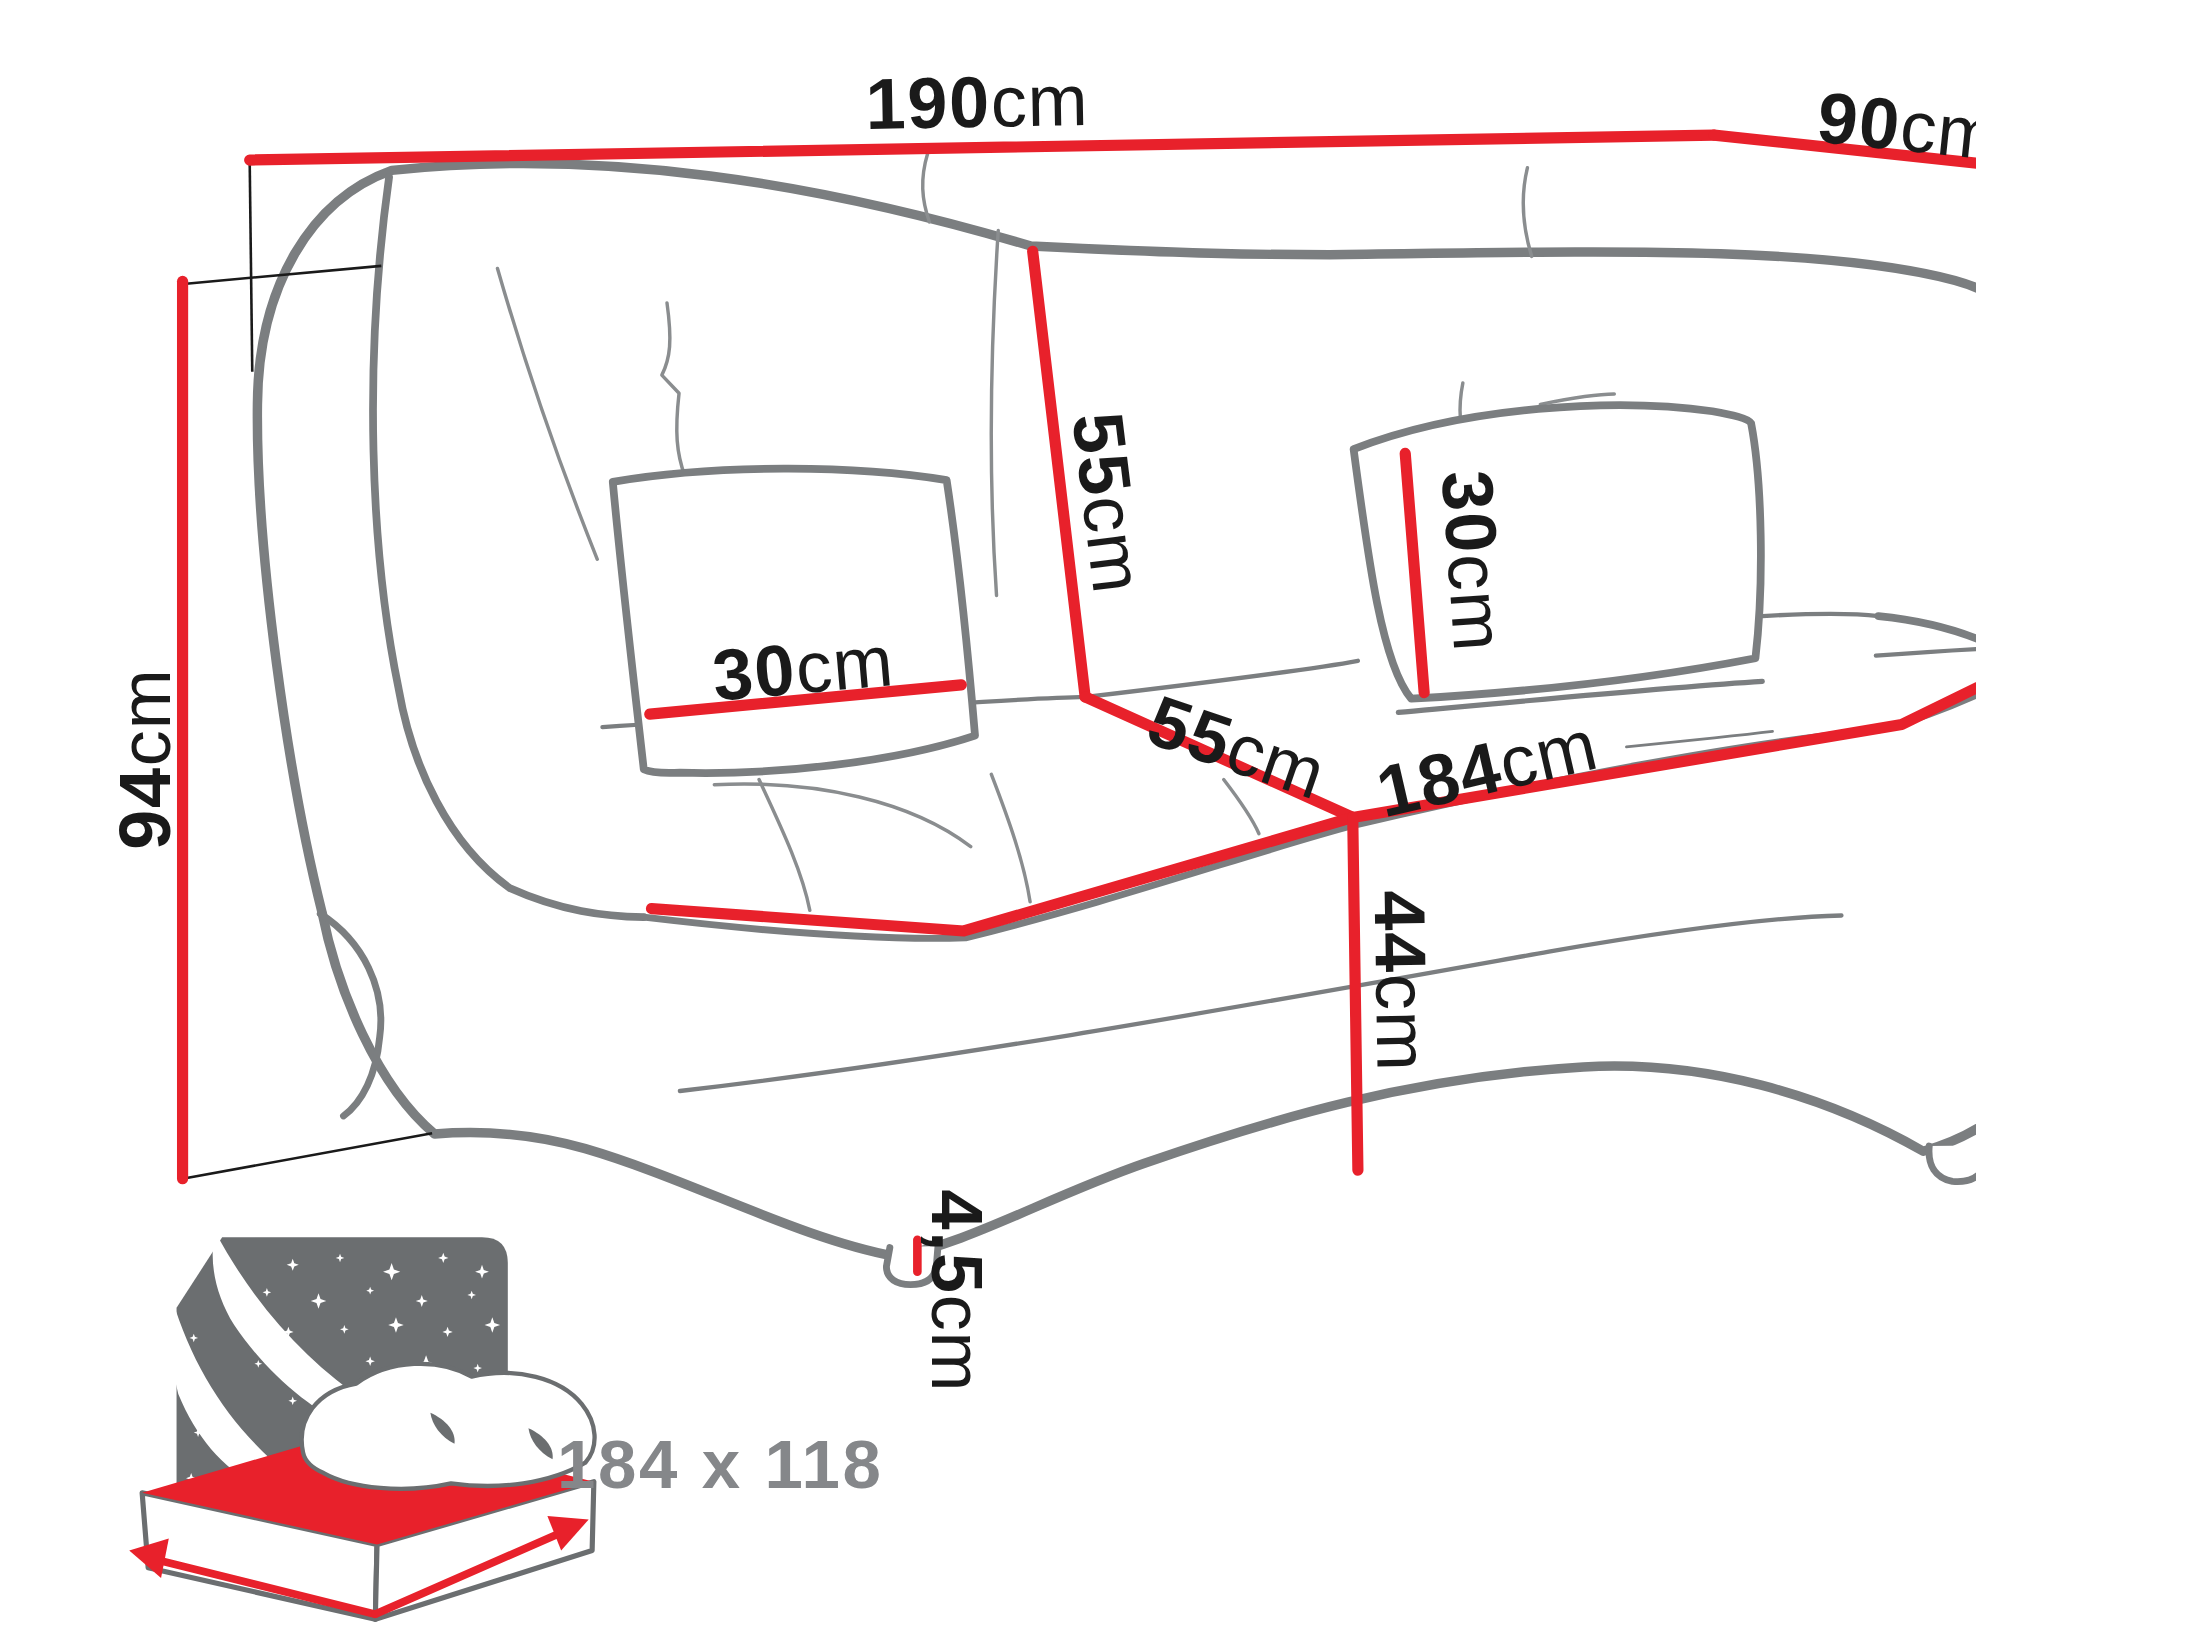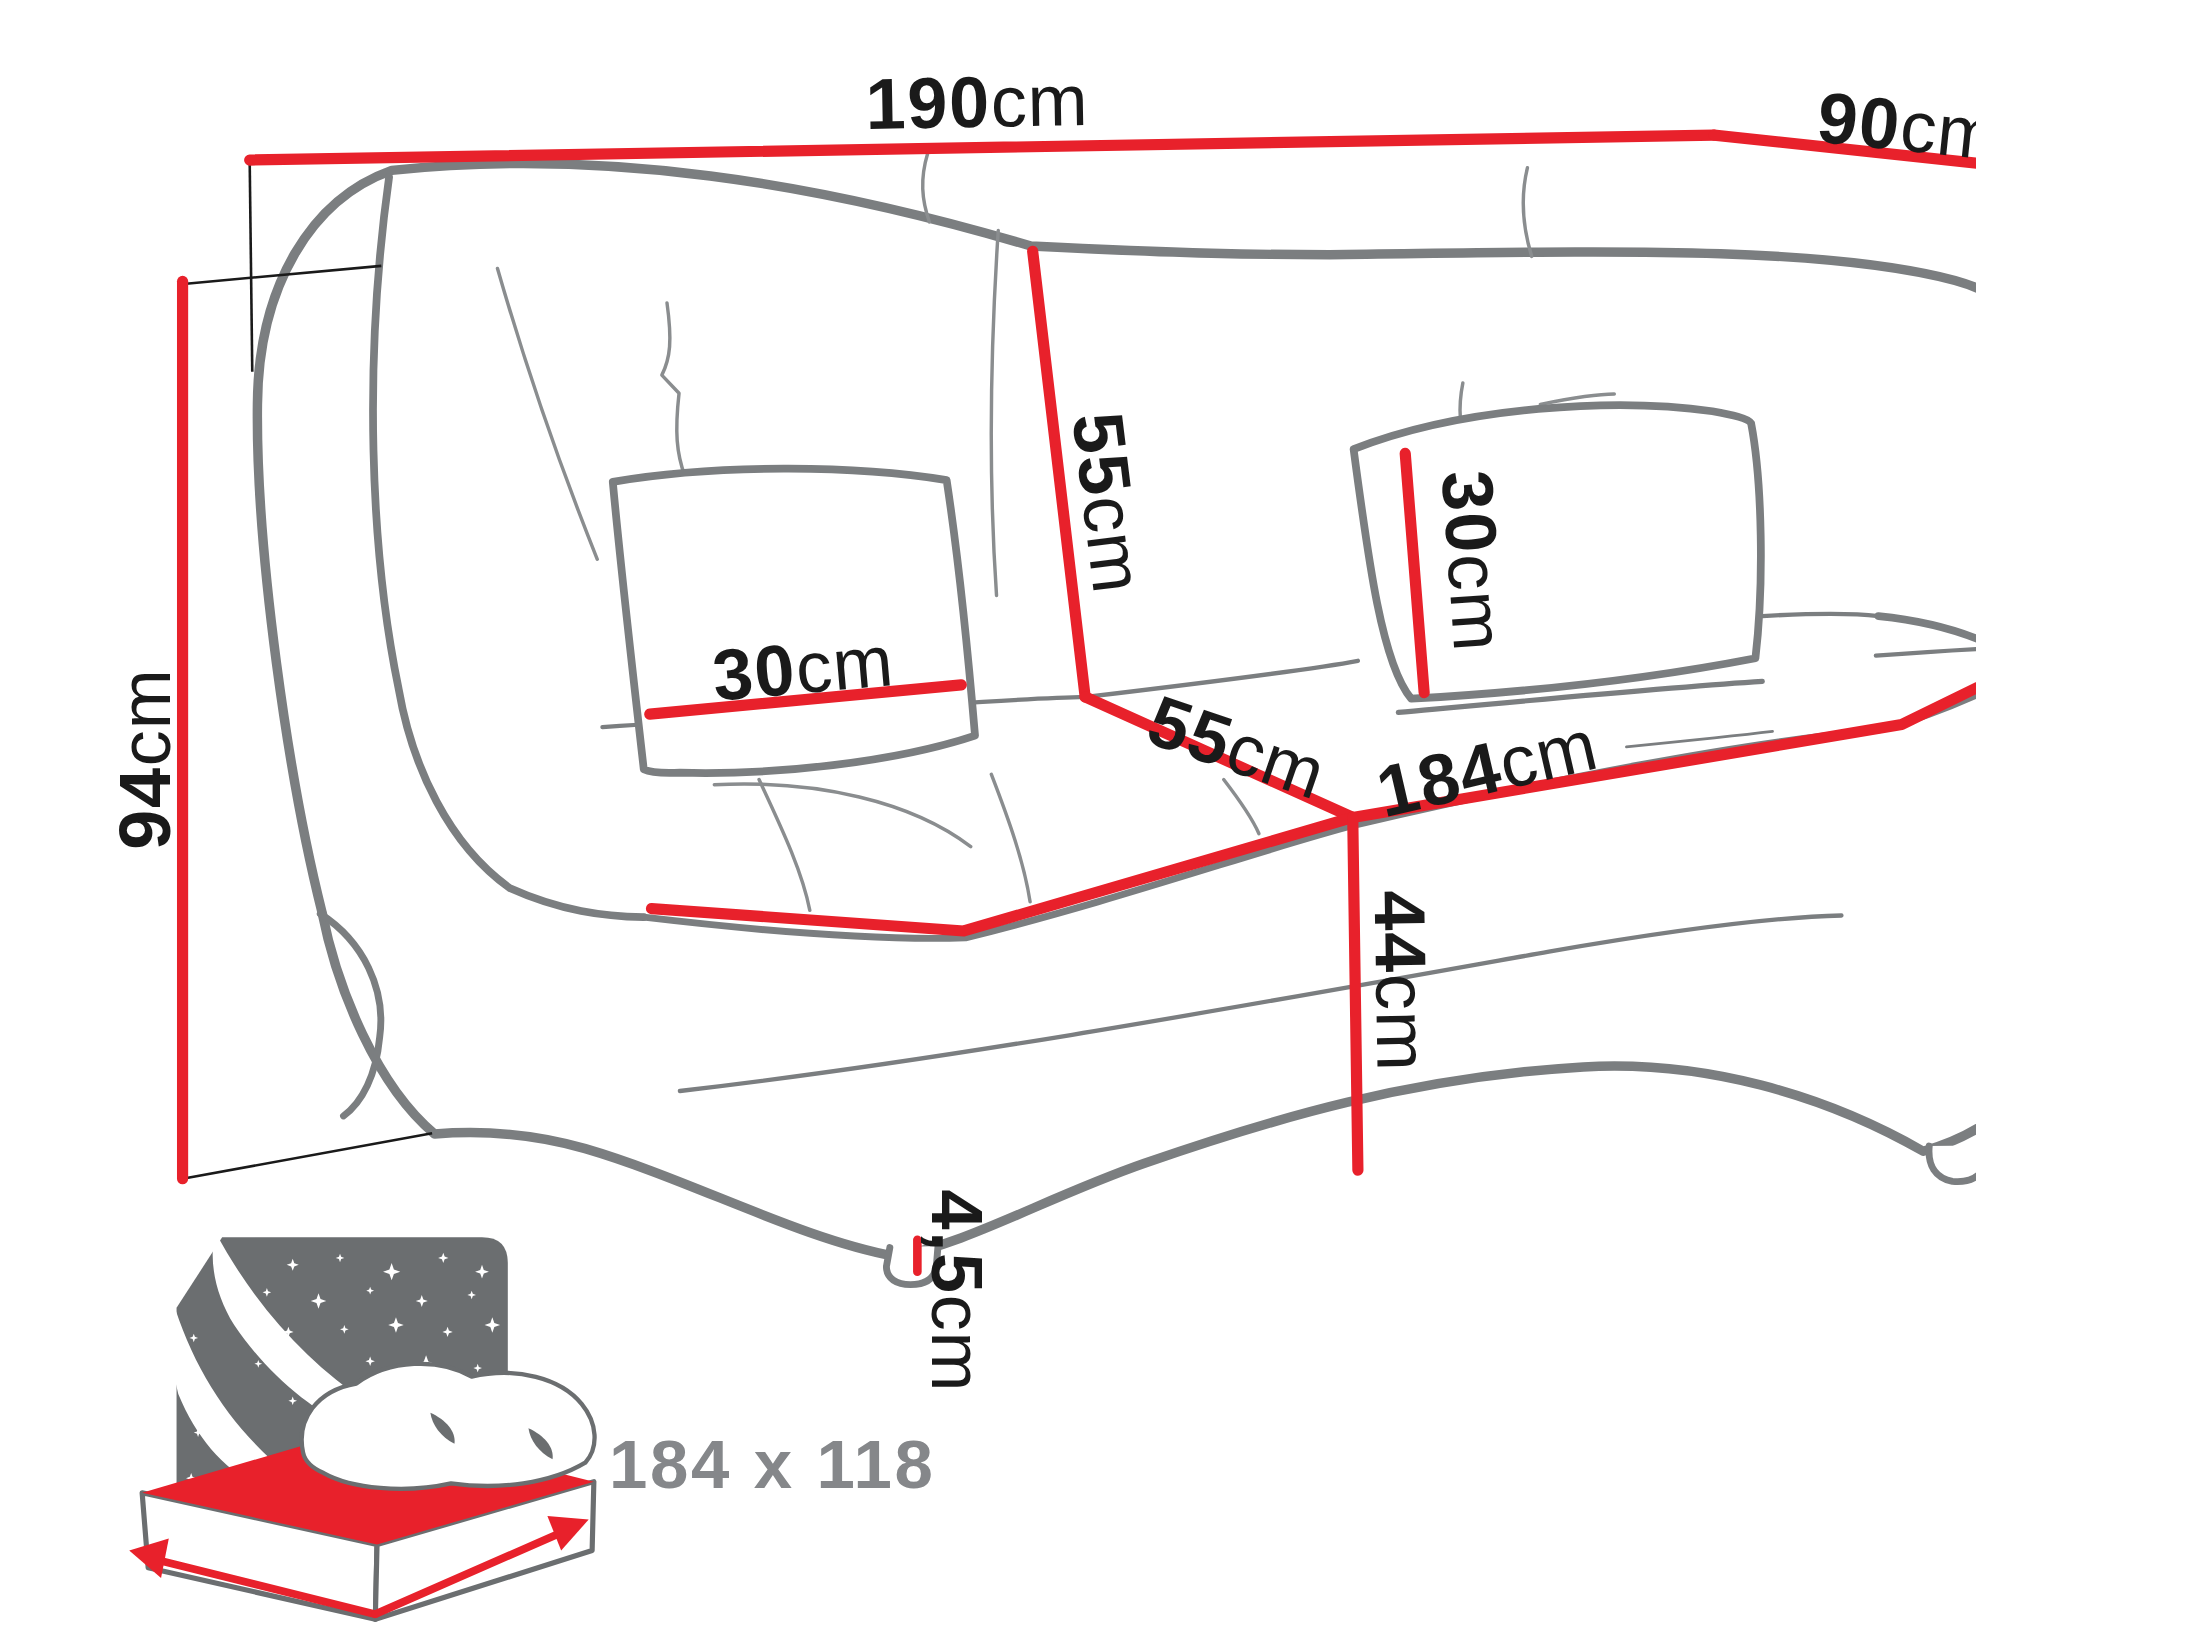--- a/index.html
+++ b/index.html
@@ -239,16 +239,16 @@
   </div>
 
   <div class="dim" style="left:1473px;top:561px;transform:translate(-50%,-50%) rotate(86deg);">
     <span class="num">30</span><span class="unit">cm</span>
   </div>
 
   <div class="dim" style="left:957px;top:1291px;transform:translate(-50%,-50%) rotate(90deg);">
     <span class="num">4,5</span><span class="unit">cm</span>
   </div>
 
-  <div class="bedsize" style="left:609px;top:1430px;">184 x 118</div>
+  <div class="bedsize" style="left:557px;top:1430px;">184 x 118</div>
 
 </div>
 
 
 </body></html>

